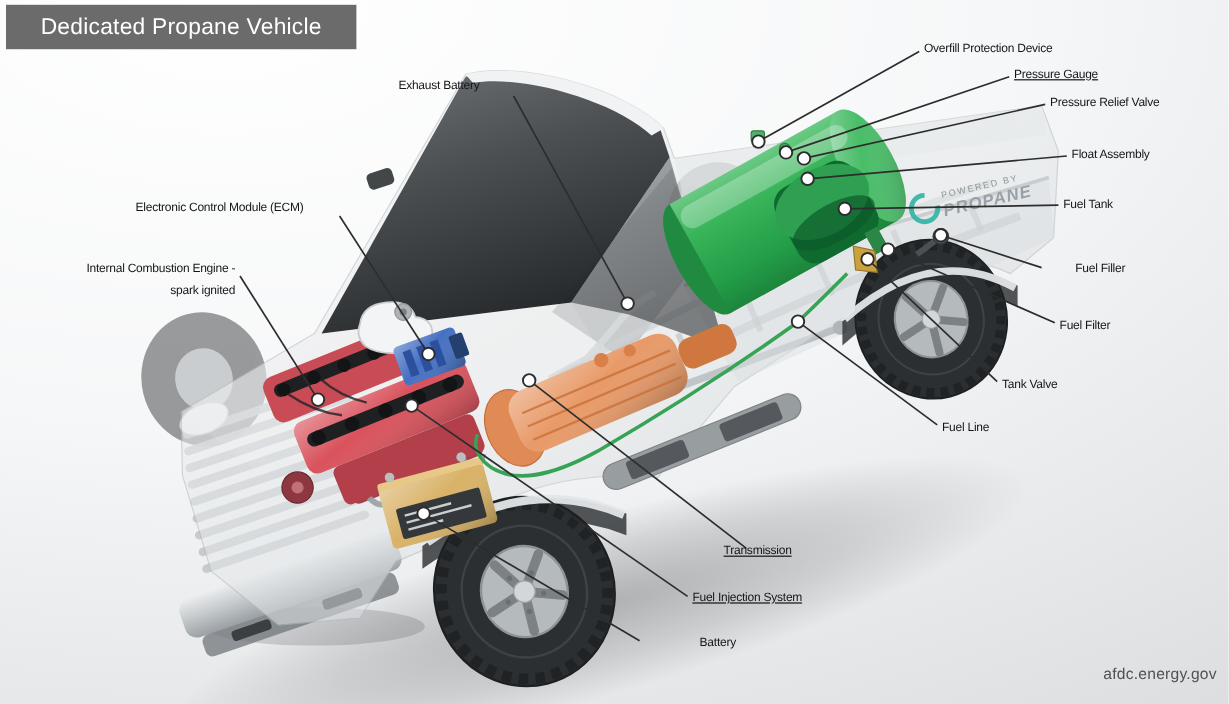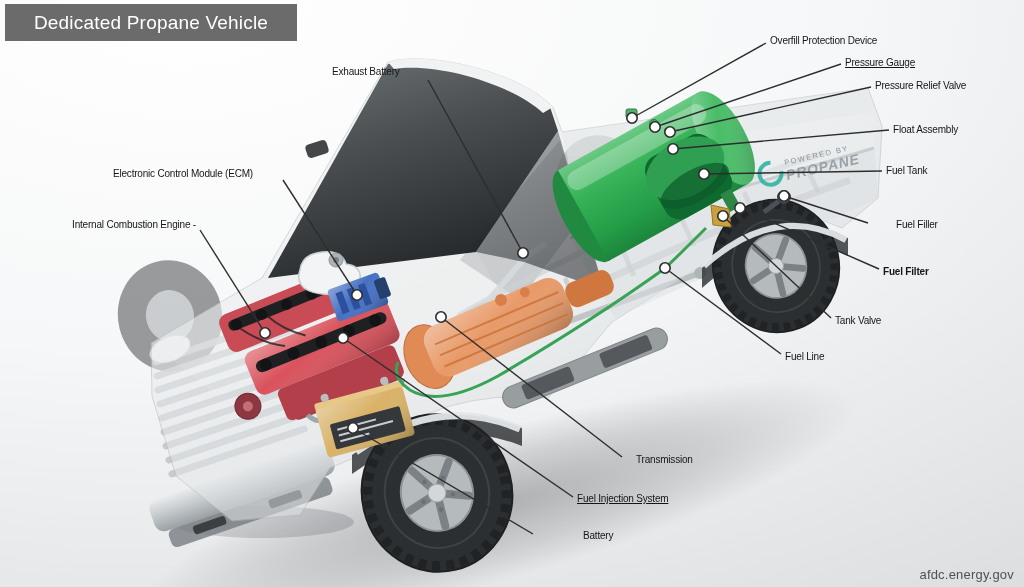--- a/index.html
+++ b/index.html
@@ -15,21 +15,21 @@
     background:var(--title-bg,#6b6b6b);color:var(--title-text,#fff);
     display:flex;align-items:center;justify-content:center;
     font-size:19px;letter-spacing:.2px;
   }
   .callout-label{
     position:absolute;font-size:10px;line-height:18px;color:var(--label-text,#161616);
     white-space:nowrap;letter-spacing:-0.2px;
   }
   .callout-label.align-right{text-align:right;}
   #watermark{
-    position:absolute;right:10px;bottom:5px;font-size:13px;color:#4f5254;letter-spacing:.2px;margin-left:17px;
+    position:absolute;right:10px;bottom:18px;font-size:13px;color:#4f5254;letter-spacing:.2px;margin-left:17px;
   }
 </style>
 </head>
 <body>
 
 <div id="stage" style="--title-bg: #6b6b6b; --title-text: #ffffff; --label-text: #161616; --line-color: #2d2d2d; --tank-green: #2fa84f; --engine-red: #d9525c; --transmission-orange: #e89a68; --battery-tan: #d9b267; --ecm-blue: #4570c2; --logo-teal: #2fb3a3;">
 
   <svg id="truck-art" viewBox="0 0 1024 587">
     <defs>
       <radialGradient id="shadowGrad" cx="50%" cy="50%" r="50%">
@@ -347,39 +347,40 @@
       </div>
       <div class="callout-label" style="left: 893px; top: 121px;">
         <div>Float Assembly</div>
       </div>
       <div class="callout-label" style="left: 886px; top: 162px;">
         <div>Fuel Tank</div>
       </div>
       <div class="callout-label" style="left: 872px; top: 216px; margin-left: 24px;">
         <div>Fuel Filler</div>
       </div>
-      <div class="callout-label" style="left: 883px; top: 263px; font-weight: bold;">
+      <div class="callout-label" style="left: 883px; top: 263px;">
         <div>Fuel Filter</div>
       </div>
       <div class="callout-label" style="left: 835px; top: 312px;">
         <div>Tank Valve</div>
       </div>
       <div class="callout-label" style="left: 785px; top: 348px;">
         <div>Fuel Line</div>
       </div>
       <div class="callout-label" style="left: 332px; top: 63px;">
         <div>Exhaust Battery</div>
       </div>
       <div class="callout-label" style="left: 74px; top: 165px; margin-left: 39px;">
         <div>Electronic Control Module (ECM)</div>
       </div>
       <div class="callout-label align-right" style="right: 828px; top: 216px;">
         <div>Internal Combustion Engine -</div>
-      </div>
-      <div class="callout-label" style="left: 636px; top: 451px;">
+        <div>spark ignited</div>
+      </div>
+      <div class="callout-label" style="left: 603px; top: 451px; text-decoration: underline;">
         <div>Transmission</div>
       </div>
       <div class="callout-label" style="left: 577px; top: 490px; text-decoration: underline;">
         <div>Fuel Injection System</div>
       </div>
       <div class="callout-label" style="left: 537px; top: 527px; margin-left: 46px;">
         <div>Battery</div>
       </div>
     </div>
   <div id="watermark">afdc.energy.gov</div>

